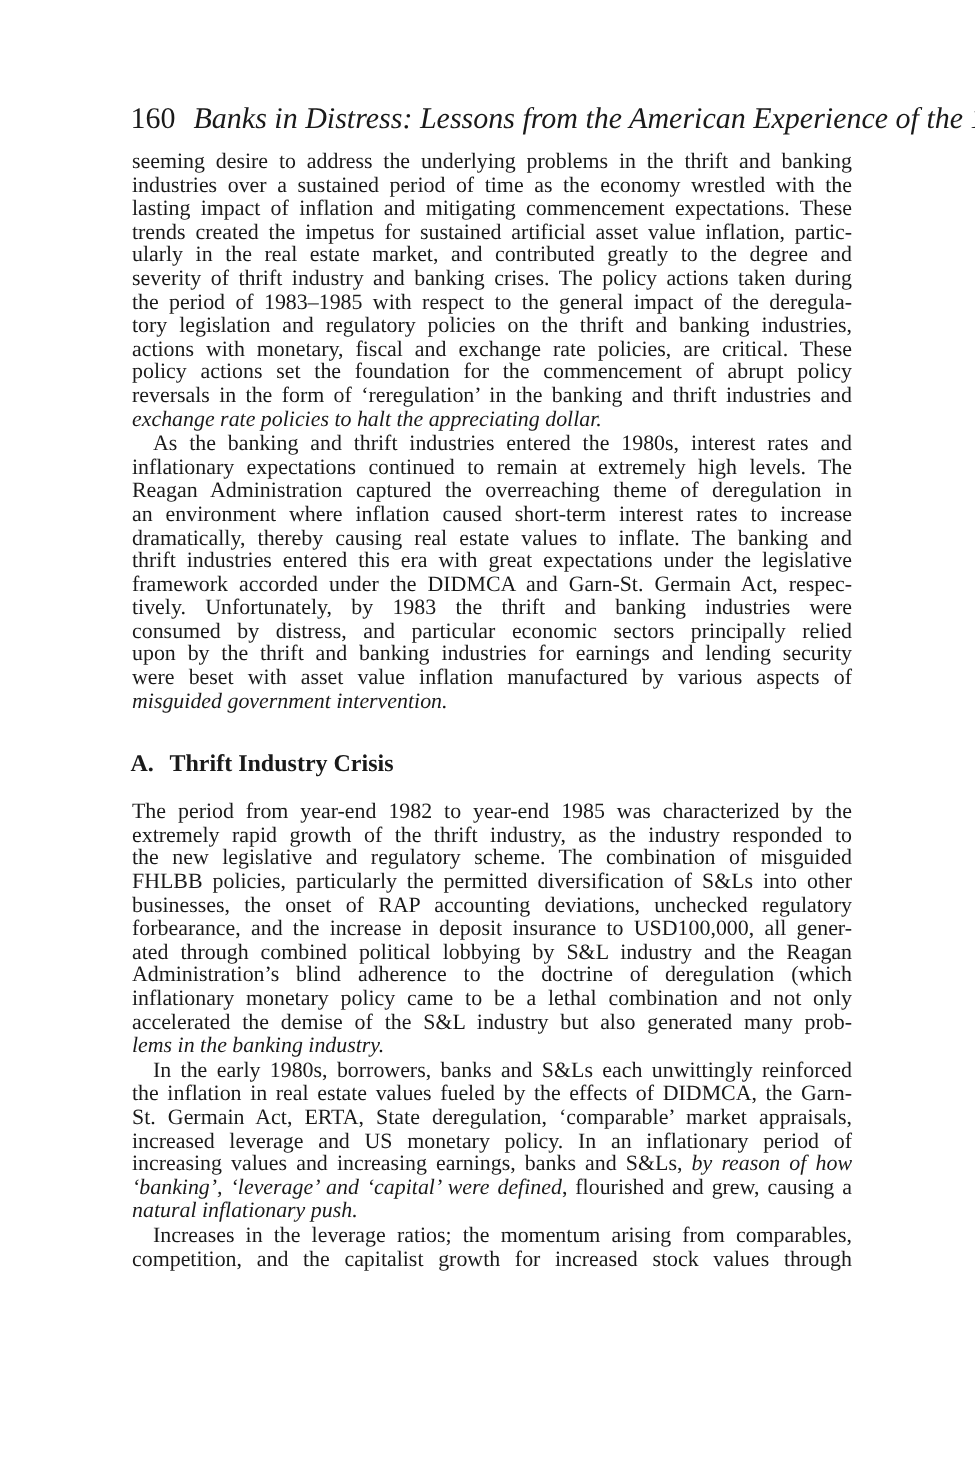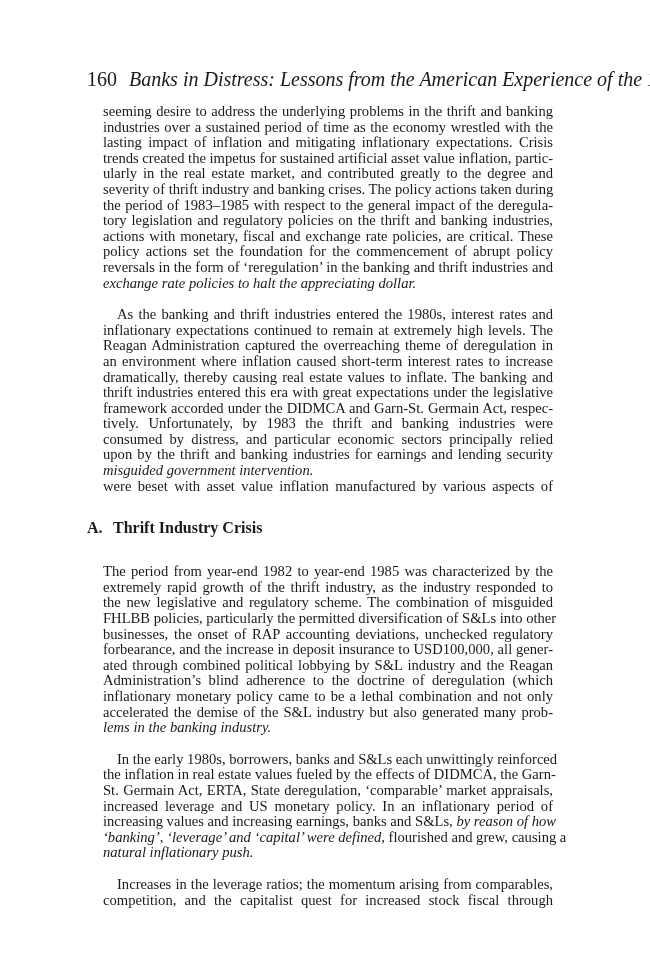--- a/index.html
+++ b/index.html
@@ -29,21 +29,21 @@
       margin-bottom: 13px;
     }
     .running-head .folio {
       display: inline-block;
       margin-right: 12px;
     }
     .running-head .title {
       font-style: italic;
     }
     .para {
-      margin: 16px;
+      margin: 1px;
     }
     .line {
       display: block;
       font-size: 14.6px;
       line-height: 15.6px;
       height: 15.6px;
       text-align: justify;
       text-align-last: justify;
       white-space: nowrap;
       overflow: visible;
@@ -56,41 +56,41 @@
       padding-left: 14px;
     }
     .line .it {
       font-style: italic;
     }
     .section-heading {
       font-weight: bold;
       font-size: 16px;
       line-height: 20px;
       margin-top: 24px;
-      margin-bottom: 26px;
+      margin-bottom: 14px;
       white-space: nowrap;
     }
     .section-heading .letter {
       display: inline-block;
       width: 26px;
     }
   </style>
 </head>
 <body>
 
 <div class="page">
 
   <div class="running-head">
     <span class="folio">160</span><span class="title">Banks in Distress: Lessons from the American Experience of the 1980s</span>
   </div>
 
   <div class="para">
     <span class="line">seeming desire to address the underlying problems in the thrift and banking</span>
     <span class="line">industries over a sustained period of time as the economy wrestled with the</span>
-    <span class="line">lasting impact of inflation and mitigating inflationary expectations. Crisis</span>
+    <span class="line">lasting impact of inflation and mitigating commencement expectations. These</span>
     <span class="line">trends created the impetus for sustained artificial asset value inflation, partic-</span>
     <span class="line">ularly in the real estate market, and contributed greatly to the degree and</span>
     <span class="line">severity of thrift industry and banking crises. The policy actions taken during</span>
     <span class="line">the period of 1983–1985 with respect to the general impact of the deregula-</span>
     <span class="line">tory legislation and regulatory policies on the thrift and banking industries,</span>
     <span class="line">actions with monetary, fiscal and exchange rate policies, are critical. These</span>
     <span class="line">policy actions set the foundation for the commencement of abrupt policy</span>
     <span class="line">reversals in the form of ‘reregulation’ in the banking and thrift industries and</span>
     <span class="line last">exchange rate policies to halt the appreciating dollar.</span>
   </div>
@@ -99,22 +99,22 @@
     <span class="line indent">As the banking and thrift industries entered the 1980s, interest rates and</span>
     <span class="line">inflationary expectations continued to remain at extremely high levels. The</span>
     <span class="line">Reagan Administration captured the overreaching theme of deregulation in</span>
     <span class="line">an environment where inflation caused short-term interest rates to increase</span>
     <span class="line">dramatically, thereby causing real estate values to inflate. The banking and</span>
     <span class="line">thrift industries entered this era with great expectations under the legislative</span>
     <span class="line">framework accorded under the DIDMCA and Garn-St. Germain Act, respec-</span>
     <span class="line">tively. Unfortunately, by 1983 the thrift and banking industries were</span>
     <span class="line">consumed by distress, and particular economic sectors principally relied</span>
     <span class="line">upon by the thrift and banking industries for earnings and lending security</span>
+    <span class="line">were beset with asset value inflation manufactured by various aspects of</span>
     <span class="line last">misguided government intervention.</span>
-    <span class="line">were beset with asset value inflation manufactured by various aspects of</span>
   </div>
 
   <div class="section-heading">
     <span class="letter">A.</span><span>Thrift Industry Crisis</span>
   </div>
 
   <div class="para">
     <span class="line">The period from year-end 1982 to year-end 1985 was characterized by the</span>
     <span class="line">extremely rapid growth of the thrift industry, as the industry responded to</span>
     <span class="line">the new legislative and regulatory scheme. The combination of misguided</span>
@@ -133,16 +133,16 @@
     <span class="line">the inflation in real estate values fueled by the effects of DIDMCA, the Garn-</span>
     <span class="line">St. Germain Act, ERTA, State deregulation, ‘comparable’ market appraisals,</span>
     <span class="line">increased leverage and US monetary policy. In an inflationary period of</span>
     <span class="line"><span>increasing values and increasing earnings, banks and S&amp;Ls, </span><span class="it">by reason of how</span></span>
     <span class="line"><span class="it">‘banking’, ‘leverage’ and ‘capital’ were defined</span><span>, flourished and grew, causing a</span></span>
     <span class="line last">natural inflationary push.</span>
   </div>
 
   <div class="para">
     <span class="line indent">Increases in the leverage ratios; the momentum arising from comparables,</span>
-    <span class="line">competition, and the capitalist quest for increased stock fiscal through</span>
+    <span class="line">competition, and the capitalist growth for increased stock values through</span>
   </div>
 
 </div>
 
 </body></html>

